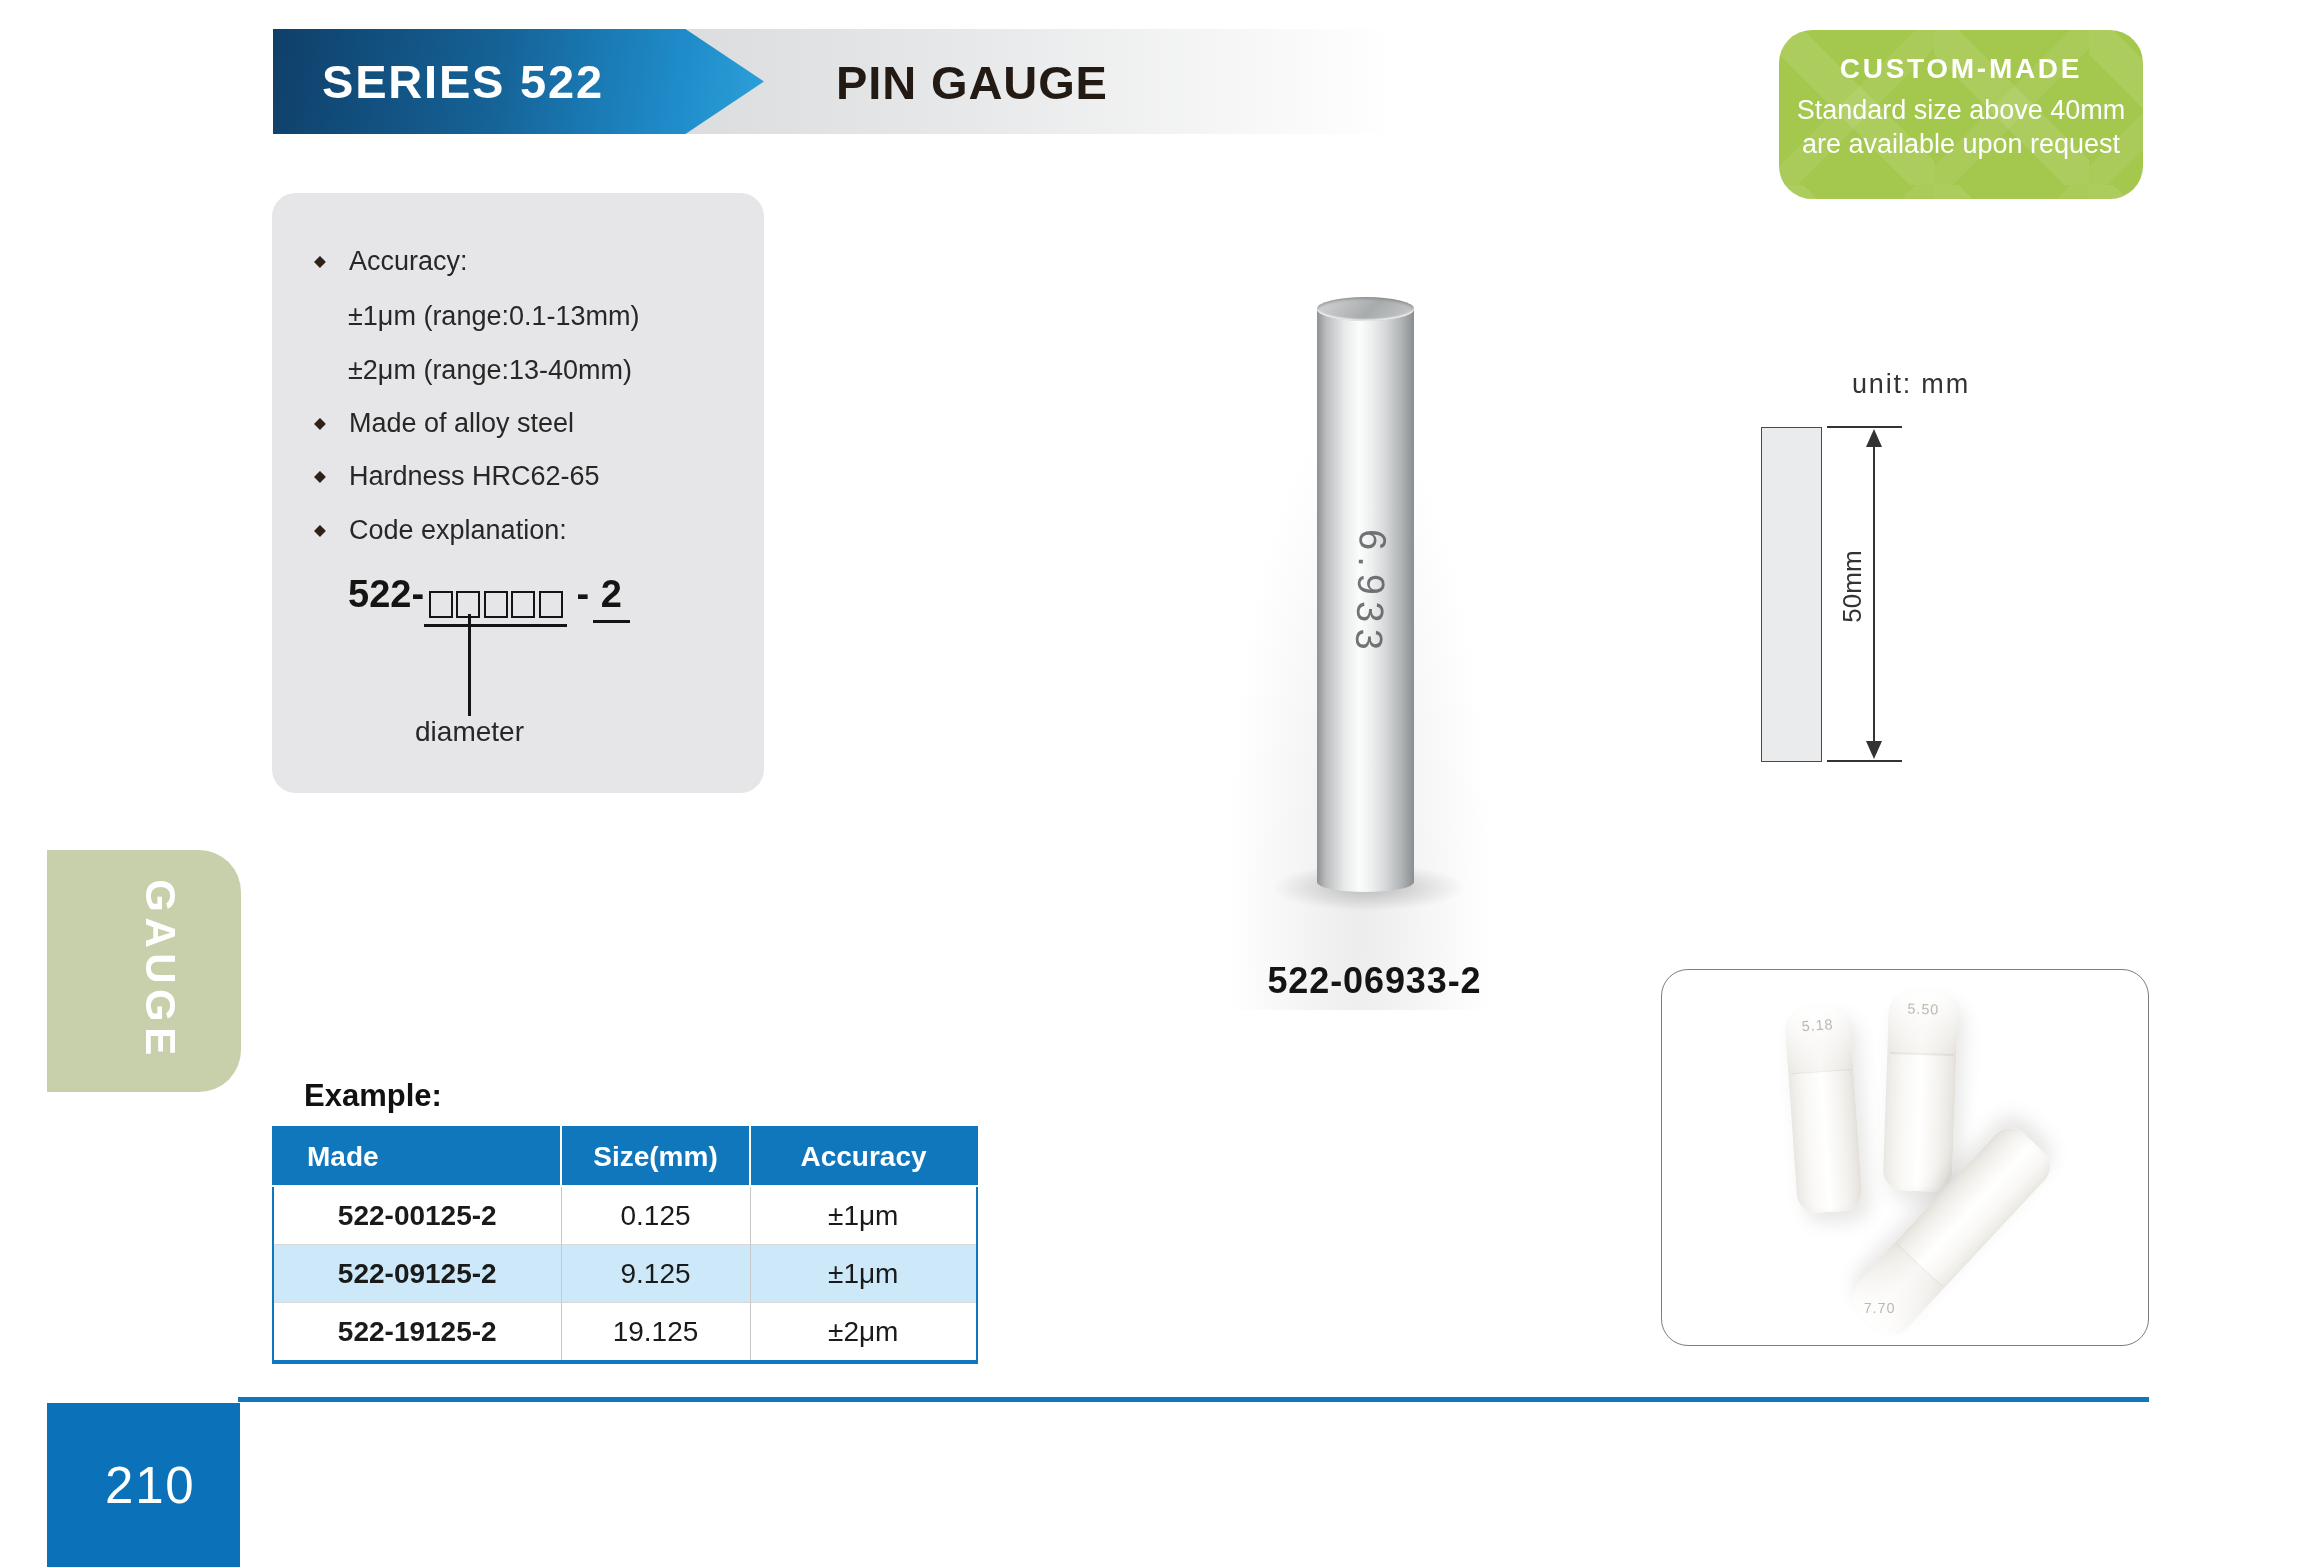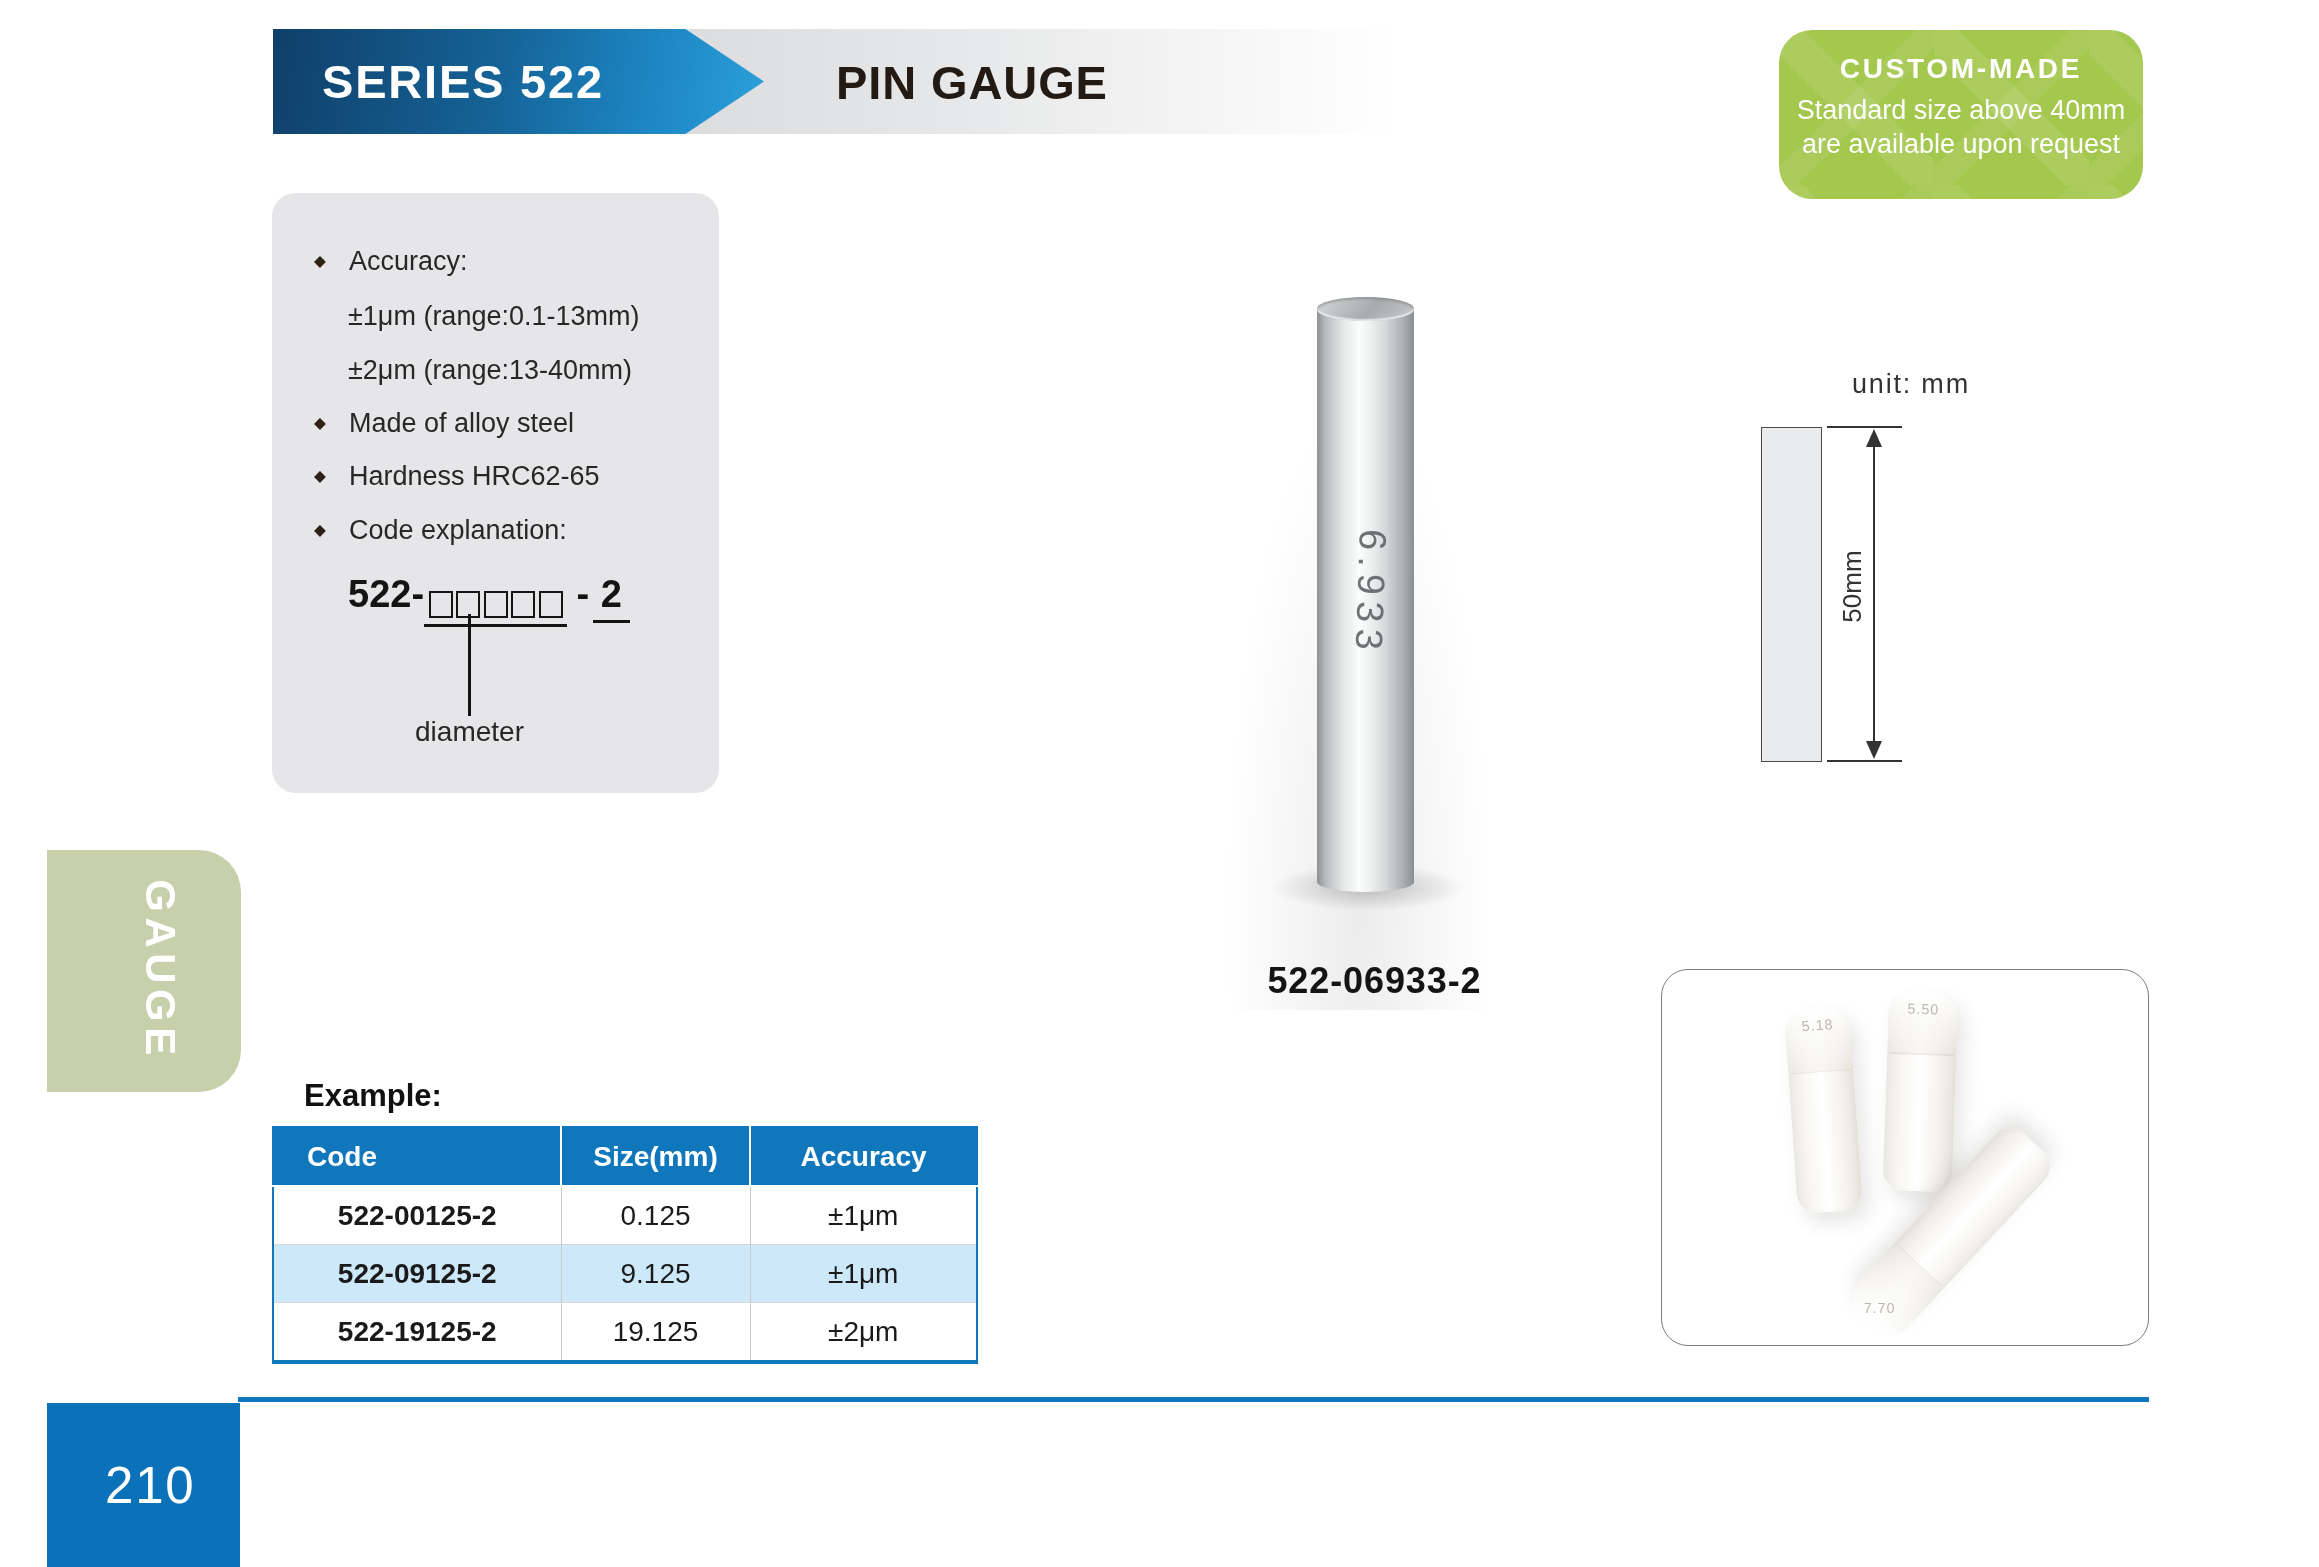--- a/index.html
+++ b/index.html
@@ -36,21 +36,21 @@
       linear-gradient(45deg, transparent 42%, rgba(255,255,255,.09) 42%, rgba(255,255,255,.09) 58%, transparent 58%),
       linear-gradient(-45deg, transparent 44%, rgba(255,255,255,.07) 44%, rgba(255,255,255,.07) 56%, transparent 56%);
     background-size:155px 155px;
   }
   .badge-title { position:relative; margin-top:23px; font-size:28px; font-weight:bold; letter-spacing:2.7px; }
   .badge-line  { position:relative; font-size:27px; line-height:34px; }
   .badge-line.first { margin-top:8.2px; }
 
   
   .features {
-    position:absolute; left:225px; top:193px; width:447px; height:600px;
+    position:absolute; left:225px; top:193px; width:492px; height:600px;
     background:#e6e6e8; border-radius:23.6px;
   }
   .feat-row { position:absolute; left:42px; white-space:nowrap; font-size:27px; color:#272727; }
   .feat-row.indent { left:76px; }
   .feat-row .diamond { display:inline-block; width:35px; font-size:15.5px; vertical-align:3.6px; color:#2e2118; }
   .r0{top:53px;} .r1{top:108px;} .r2{top:162px;} .r3{top:215px;} .r4{top:268px;} .r5{top:322px;}
 
   .code-line { position:absolute; left:76px; top:380px; font-size:38px; font-weight:bold; color:#141414; white-space:nowrap; }
   .code-boxes { display:inline-block; border-bottom:3.6px solid #141414; padding:0 2.7px 6.4px 2.7px; vertical-align:-11px; line-height:0; }
   .code-box { display:inline-block; width:20px; height:23px; border:2.7px solid #141414; margin:0 1.8px; background:transparent; }
@@ -215,21 +215,21 @@
     </div>
     <div class="tube tube3">
       <span class="tube-label">7.70</span>
     </div>
   </div>
 
   <div class="example-heading">Example:</div>
   <table class="example-table">
     <thead>
       <tr>
-        <th class="col-code w-code">Code</th>
+        <th class="col-code w-code">Made</th>
         <th class="w-size">Size(mm)</th>
         <th class="w-acc">Accuracy</th>
       </tr>
     </thead>
     <tbody>
       <tr>
         <td>522-00125-2</td>
         <td>0.125</td>
         <td>±1μm</td>
       </tr>

